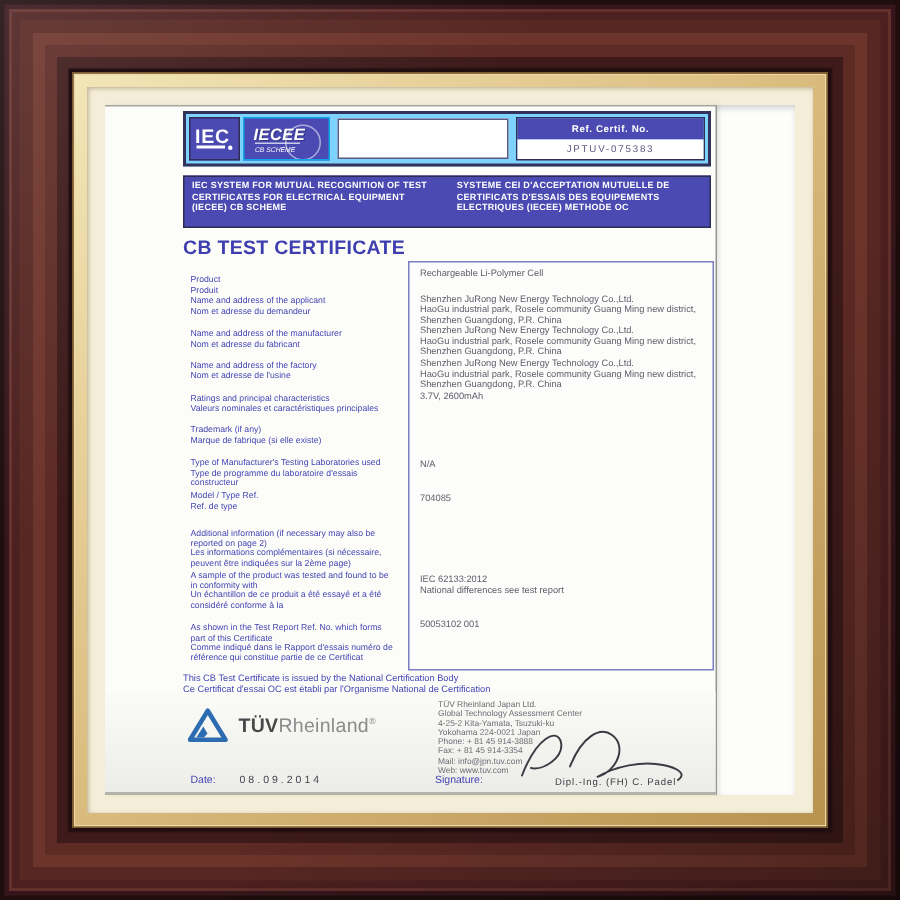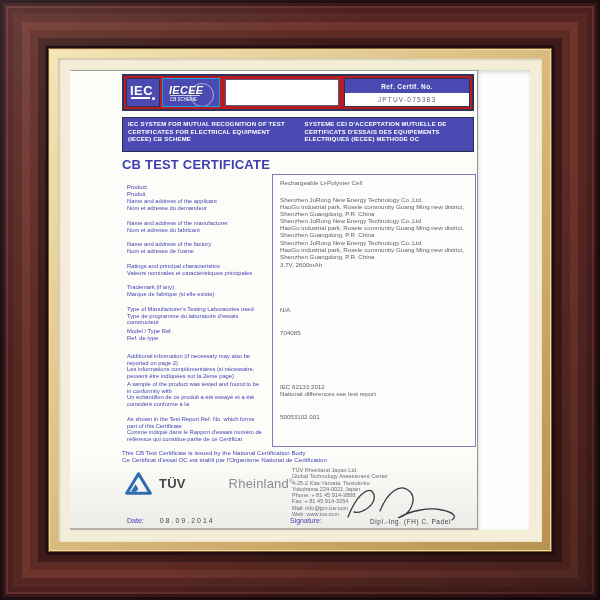--- a/index.html
+++ b/index.html
@@ -32,21 +32,21 @@
   
   .scan{position:absolute;left:0;top:0;bottom:0;width:408px;background:#fcfcf9;
     border-top:1px solid #a6a6a0;border-right:1px solid #96968f;
     box-shadow:2px 0 2px rgba(0,0,0,.08);}
   .footer-zone{position:absolute;left:0;right:0;top:390px;bottom:0;
     background:linear-gradient(#fbfbf8,#ecece9);border-bottom:2px solid #b3b3ab;}
   .content{position:absolute;left:52px;top:0;width:356px;height:100%;}
 
   
   .hdr{position:absolute;left:0;top:3px;width:352px;height:37px;
-    border:2px solid #32325c;background:#b91c1c;display:flex;align-items:stretch;padding:1px;}
+    border:2px solid #32325c;background:#7dd3fc;display:flex;align-items:stretch;padding:1px;}
   .iec-box{width:34px;background:#4a4ab2;border:1px solid #2e2e56;margin:1px;
     color:#fff;position:relative;}
   .iec-box .iec-txt{position:absolute;top:4px;left:3px;font-size:13px;font-weight:bold;letter-spacing:.5px;}
   .iec-box .iec-bar{position:absolute;bottom:7px;left:4px;width:19px;height:2px;background:#fff;}
   .iec-box .iec-dot{position:absolute;bottom:6px;right:4px;width:3px;height:3px;border-radius:50%;background:#fff;}
   .iecee-box{width:58px;background:#4a4ab2;border:1px solid #0ea5e9;margin:1px;
     color:#fff;position:relative;overflow:hidden;}
   .iecee-box .globe{position:absolute;right:5px;top:4px;width:24px;height:24px;border-radius:50%;
     border:1px solid rgba(255,255,255,.55);}
   .iecee-box .iecee-txt{position:absolute;top:5px;left:6px;font-size:11px;font-weight:bold;
@@ -82,21 +82,21 @@
   .val.r1{top:5px}.val.r2{top:22px}.val.r3{top:43px}.val.r4{top:65px}.val.r5{top:87px}
   .val.r7{top:132px}.val.r8{top:155px}.val.r10{top:209px}.val.r11{top:239px}
 
   
   .note{position:absolute;left:0;top:378px;width:352px;color:#4545b4;font-size:6.2px;line-height:7.4px;}
 
   
   .tuv-row{position:absolute;left:3px;top:400px;display:flex;align-items:center;gap:7px;}
   .tuv-word{font-size:13px;color:#4c4c4e;letter-spacing:.2px;}
   .tuv-word .bold{font-weight:bold;color:#48484a;}
-  .tuv-word .light{color:#8b8b8d;margin-left:43px;}
+  .tuv-word .light{color:#8b8b8d;}
   .tuv-word sup{font-size:6px;color:#8b8b8d;}
   .addr{position:absolute;left:170px;top:396px;width:122px;color:#6e6e76;font-size:5.6px;line-height:6.3px;}
   .sig-svg{position:absolute;left:212px;top:410px;}
   .date-row{position:absolute;left:5px;top:446px;font-size:7px;}
   .date-lab{color:#4545b4;}
   .date-val{color:#46464e;letter-spacing:2px;margin-left:14px;}
   .sig-lab{position:absolute;left:168px;top:446px;font-size:7px;color:#4545b4;}
   .signatory{position:absolute;left:248px;top:447px;font-size:6.4px;color:#3e3e46;letter-spacing:.6px;}
 </style>
 </head>

